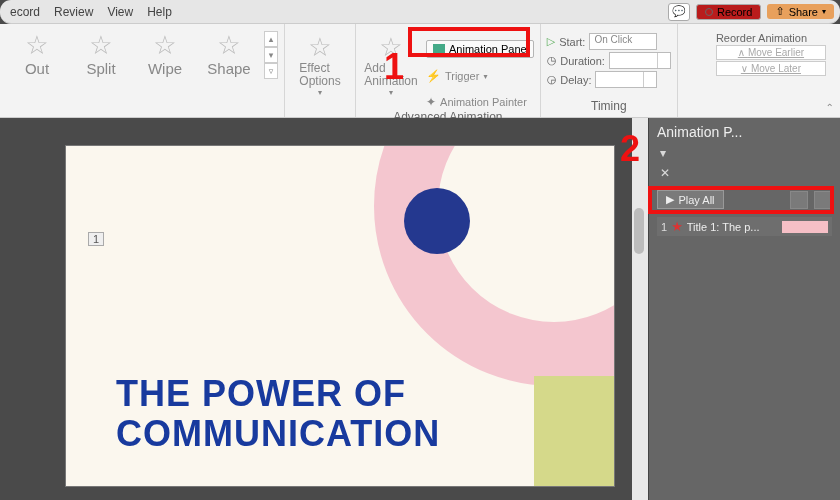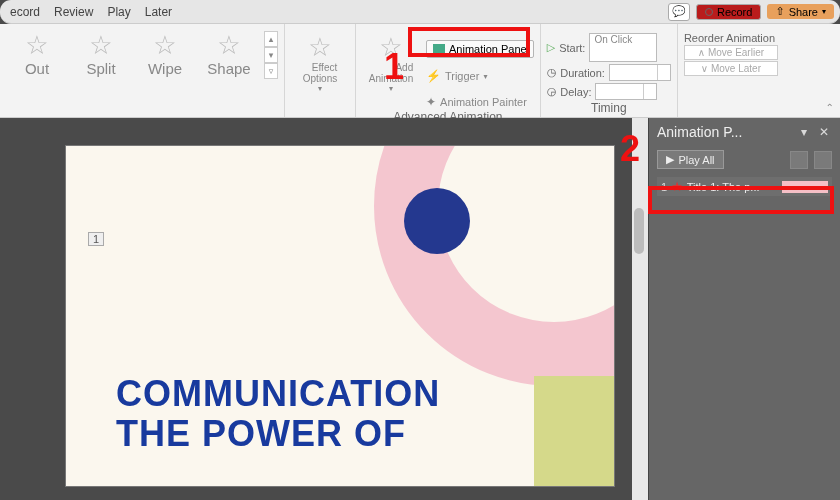--- a/index.html
+++ b/index.html
@@ -20,53 +20,53 @@
 
 .gallery { display: flex; gap: 2px; align-items: center; }
 .gitem { width: 62px; display: flex; flex-direction: column; align-items: center; gap: 2px; padding: 4px 2px; }
 .gitem .star { font-size: 26px; color: #bbb; line-height: 1; }
 .gitem .gtxt { font-size: 15px; color: #888; }
 .gallery .nav { display: flex; flex-direction: column; margin-left: 2px; }
 .gallery .nav div { width: 14px; height: 16px; border: 1px solid #ccc; font-size: 9px; display: flex; align-items: center; justify-content: center; color: #888; background: #fff; }
 
 .vbtn { display: flex; flex-direction: column; align-items: center; width: 58px; padding-top: 6px; }
 .vbtn .star { font-size: 26px; color: #bbb; line-height: 1; }
-.vbtn .txt { font-size: 10px; color: #888; text-align: right; line-height: 1.1; margin-top: 2px; }
+.vbtn .txt { font-size: 12px; color: #888; text-align: left; line-height: 1.1; margin-top: 2px; }
 .vbtn .caret { font-size: 8px; color: #888; }
 
 .anim-pane-btn { border: 1px solid #b5b5b5; background: #fafafa; padding: 2px 6px; font-size: 11px; display: flex; align-items: center; gap: 4px; border-radius: 2px; }
 .anim-pane-btn .ico { width: 12px; height: 10px; background: #4a8; }
 
 .small-row { display: flex; align-items: center; gap: 4px; font-size: 11px; color: #888; padding: 1px 0; }
 .small-row .ico { font-size: 12px; }
 
 .timing-row { display: flex; align-items: center; gap: 4px; font-size: 11px; color: #666; margin: 1px 0; }
-.timing-row .drop { border: 1px solid #bbb; background: #fff; padding: 0 14px 0 4px; height: 29px; font-size: 10px; min-width: 68px; position: relative; color: #888; }
+.timing-row .drop { border: 1px solid #bbb; background: #fff; padding: 0 14px 0 4px; height: 17px; font-size: 10px; min-width: 68px; position: relative; color: #888; }
 .timing-row .spin { border: 1px solid #bbb; background: #fff; width: 62px; height: 17px; position: relative; }
 .timing-row .spin::after { content: ""; position: absolute; right: 0; top: 0; bottom: 0; width: 12px; border-left: 1px solid #ccc; }
 
 .reorder { font-size: 11px; color: #666; }
-.reorder .btn { border: 1px solid #ccc; background: #fff; width: 94px; font-size: 10px; text-align: center; color: #aaa; margin: 1px 0; padding: 1px 0; }
+.reorder .btn { border: 1px solid #ccc; background: #fff; width: 110px; font-size: 10px; text-align: center; color: #aaa; margin: 1px 0; padding: 1px 0; text-decoration: underline; }
 
 .ribbon-collapse { position: absolute; right: 6px; bottom: 4px; font-size: 10px; color: #888; }
 
 .workspace { position: absolute; top: 118px; left: 0; right: 0; bottom: 0; display: flex; }
 .thumbrail { width: 14px; background: #4a4a4a; }
 .slide-area { flex: 1; background: #4a4a4a; display: flex; align-items: flex-start; justify-content: flex-start; padding: 28px 0 0 52px; position: relative; }
 .slide { width: 548px; height: 340px; background: #fbf7ee; position: relative; overflow: hidden; box-shadow: 0 0 0 1px #777; }
 .slide .pink-ring { position: absolute; width: 360px; height: 360px; border: 64px solid #f4c6cf; border-radius: 50%; top: -120px; right: -120px; }
 .slide .blue-dot { position: absolute; width: 66px; height: 66px; background: #24388f; border-radius: 50%; top: 42px; left: 338px; }
 .slide .yellow { position: absolute; right: 0; bottom: 0; width: 80px; height: 110px; background: #d5d98a; }
 .slide .tag { position: absolute; top: 86px; left: 22px; border: 1px solid #aaa; background: #efefef; font-size: 11px; padding: 0 4px; color: #555; }
 .slide .title { position: absolute; left: 50px; top: 228px; font-size: 36px; font-weight: 900; color: #183a9e; letter-spacing: 1px; line-height: 1.1; }
 .slide-scroll { width: 16px; background: #e8e8e8; position: relative; }
 .slide-scroll .thumb { position: absolute; left: 2px; top: 90px; width: 10px; height: 46px; background: #bcbcbc; border-radius: 5px; }
 
 .side-panel { width: 192px; background: #666; color: #eee; display: flex; flex-direction: column; border-left: 1px solid #444; }
-.sp-head { display: flex; align-items: center; padding: 6px 8px; font-size: 14px; gap: 6px; }
+.sp-head { display: flex; padding: 6px 8px; font-size: 14px; gap: 6px; flex-direction: column; }
 .sp-head .title { flex: 1; white-space: nowrap; overflow: hidden; text-overflow: ellipsis; }
 .sp-head .ctrl { font-size: 12px; opacity: .85; cursor: pointer; padding: 0 3px; }
 .sp-tools { display: flex; align-items: center; padding: 4px 8px; gap: 4px; }
 .sp-tools .play { border: 1px solid #999; background: #7a7a7a; font-size: 11px; padding: 2px 8px; display: flex; align-items: center; gap: 4px; }
 .sp-tools .sq { width: 18px; height: 18px; border: 1px solid #888; background: #7a7a7a; margin-left: auto; }
 .sp-tools .sq + .sq { margin-left: 2px; }
 .sp-item { margin: 4px 8px; display: flex; align-items: center; gap: 4px; font-size: 11px; background: #6e6e6e; padding: 2px 4px; }
 .sp-item .num { color: #ddd; }
 .sp-item .star { color: #d33; font-size: 13px; }
 .sp-item .bar { width: 46px; height: 12px; background: #f6bfc6; margin-left: auto; }
@@ -78,22 +78,22 @@
 .a1 { top: 46px; left: 384px; }
 .a2 { top: 128px; left: 620px; }
 </style>
 </head>
 <body>
 
 <div class="titlebar">
   <div class="left">
     <span>ecord</span>
     <span>Review</span>
-    <span>Play</span>
-    <span>Later</span>
+    <span>View</span>
+    <span>Help</span>
   </div>
   <div class="iconbtn">💬</div>
   <div class="rec">
     <span class="dot"></span>
     <span>Record</span>
   </div>
   <div class="share">
     <span>⇧</span>
     <span>Share</span>
     <span style="font-size:8px">▾</span>
@@ -177,41 +177,41 @@
         </div>
       <div class="timing-row">
           <span>◶</span>
           <span>Delay:</span>
           <div class="spin"></div>
         </div>
     </div>
     <div class="label">Timing</div>
   </div>
 
-  <div class="rgroup" style="border-right:none;">
+  <div class="rgroup" style="border-right:none;margin-left:32px;">
     <div class="reorder" style="padding-top:4px;">
       <div>Reorder Animation</div>
       <div class="btn">∧ <span>Move Earlier</span></div>
       <div class="btn">∨ <span>Move Later</span></div>
     </div>
   </div>
   <div class="ribbon-collapse">⌃</div>
 </div>
 
 <div class="workspace">
   <div class="thumbrail"></div>
   <div class="slide-area">
     <div class="slide">
       <div class="pink-ring"></div>
       <div class="blue-dot"></div>
       <div class="yellow"></div>
       <div class="tag">1</div>
       <div class="title">
+        <div>THE POWER OF</div>
         <div>COMMUNICATION</div>
-        <div>THE POWER OF</div>
       </div>
     </div>
   </div>
   <div class="slide-scroll">
       <div class="thumb"></div>
     </div>
 
   <div class="side-panel">
     <div class="sp-head">
       <span class="title">Animation P...</span>

